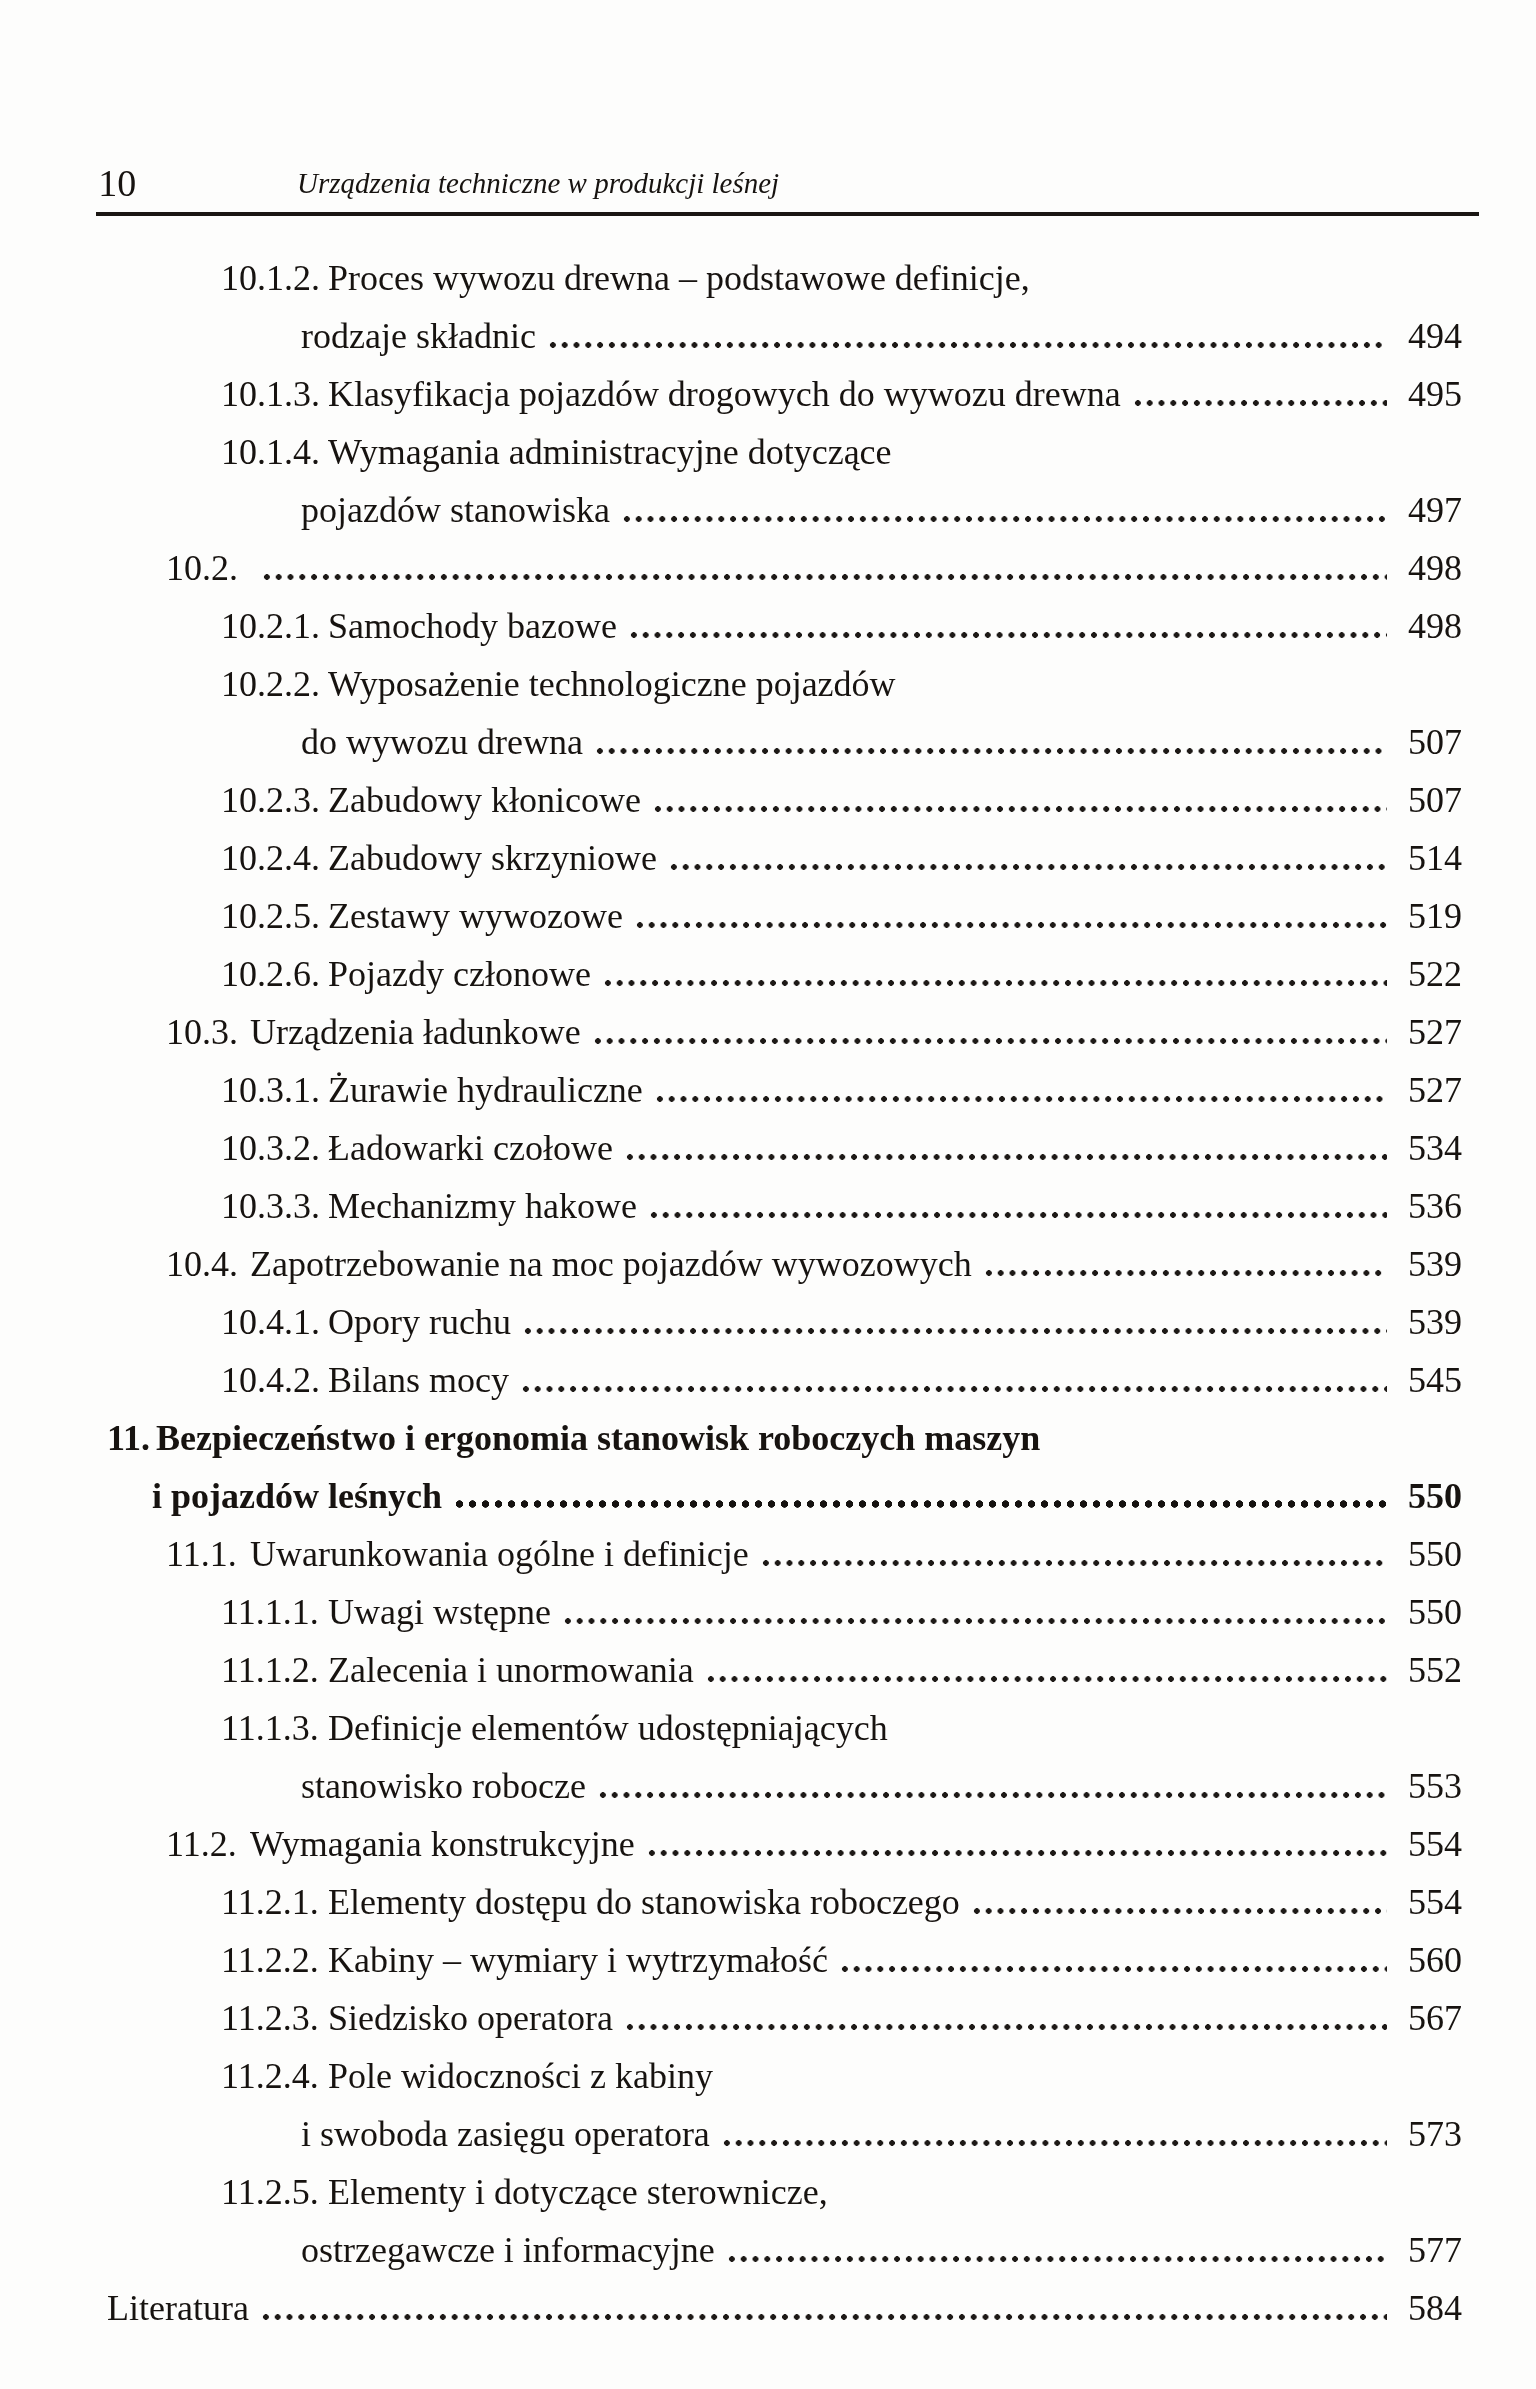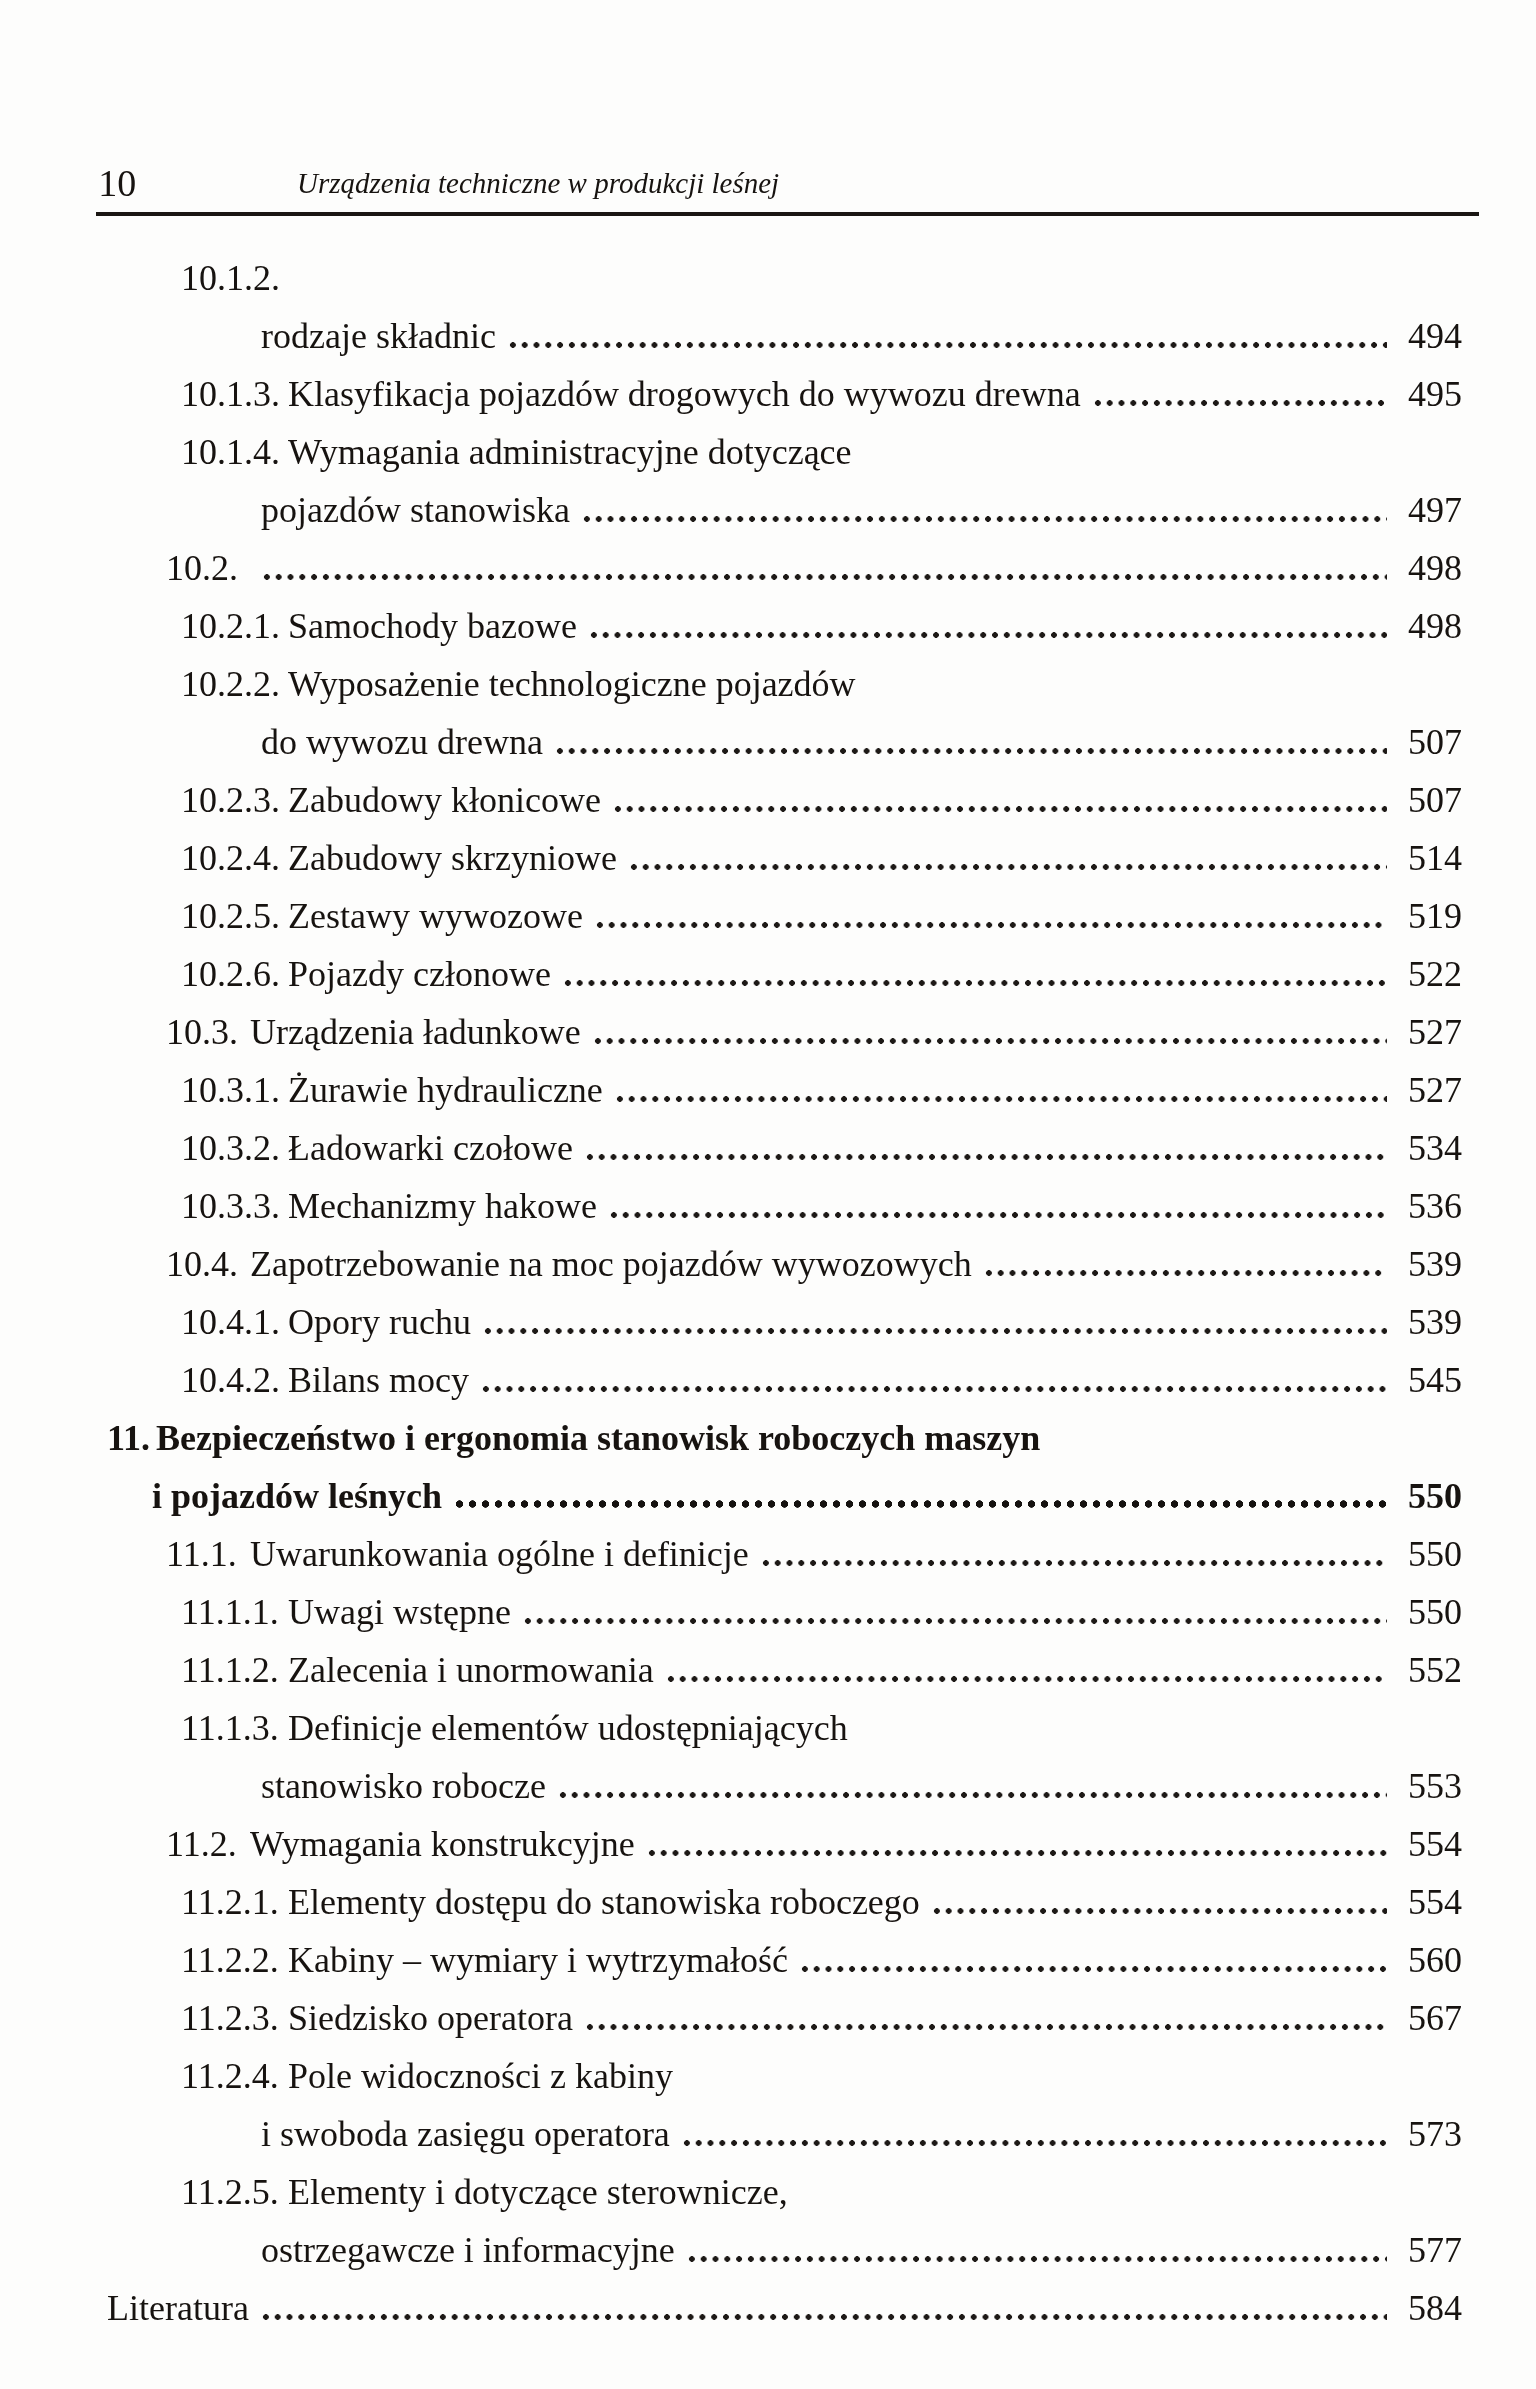--- a/index.html
+++ b/index.html
@@ -65,21 +65,21 @@
     background-repeat: repeat-x;
     background-position: left bottom;
   }
   .page-no {
     flex: none;
     min-width: 61px;
     text-align: right;
   }
   
   .lvl2 { margin-left: 59px; }
-  .lvl3 { margin-left: 74px; }
+  .lvl3 { margin-left: 114px; }
   .lvl1 .num { min-width: 49px; }
   .lvl2 .num { min-width: 84px; }
   .lvl3 .num { min-width: 107px; }
   .lvl1 .line.cont { padding-left: 45px; }
   .lvl3 .line.cont { padding-left: 80px; }
   
   .bold { font-weight: 700; }
   .bold .dots {
     height: 7.9px;
     background-image: radial-gradient(circle, #151210 3.4px, rgba(0,0,0,0) 3.9px);
@@ -93,20 +93,21 @@
   <div class="header">
     <span class="pagenum">10</span>
     <span class="running-title">Urządzenia techniczne w produkcji leśnej</span>
   </div>
   <div class="rule"></div>
 
   <div class="toc">
       <div class="entry lvl3">
         <div class="line">
           <span class="num">10.1.2.</span>
+          <span class="text">Proces wywozu drewna – podstawowe definicje,</span>
         </div>
         <div class="line cont">
           <span class="text">rodzaje składnic</span>
           <span class="dots"></span>
           <span class="page-no">494</span>
         </div>
       </div>
       <div class="entry lvl3">
         <div class="line">
           <span class="num">10.1.3.</span>

